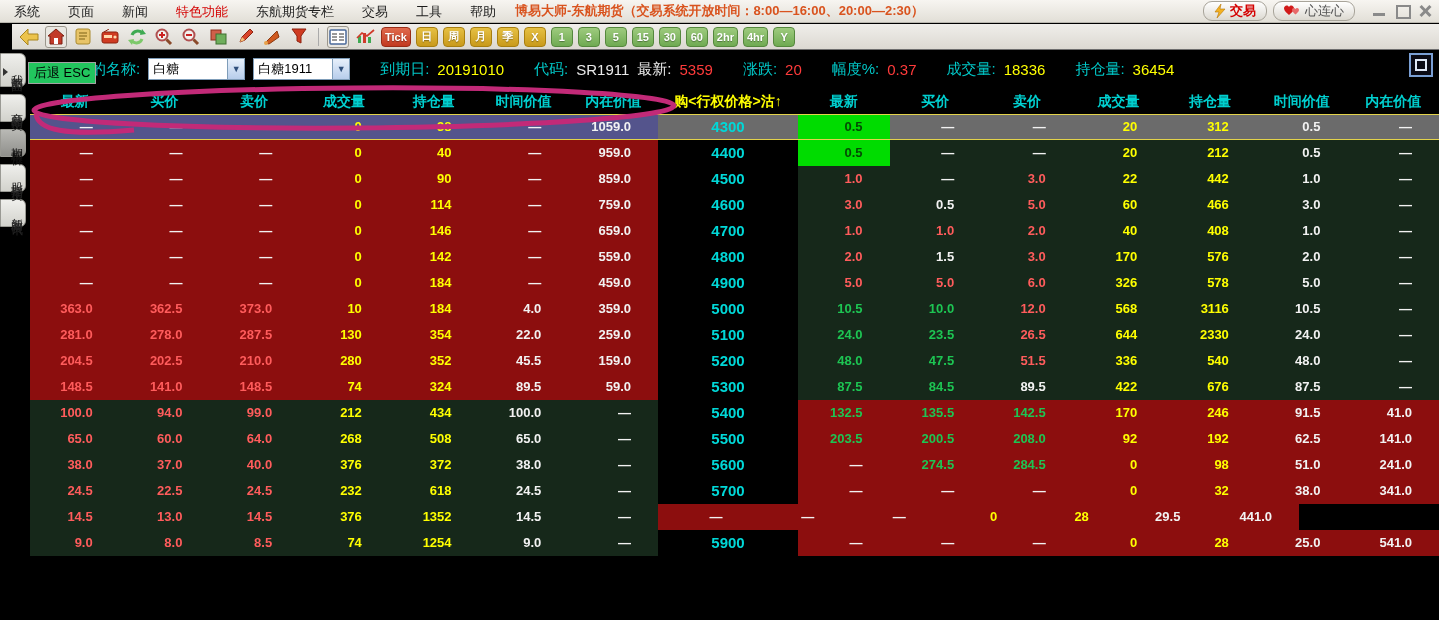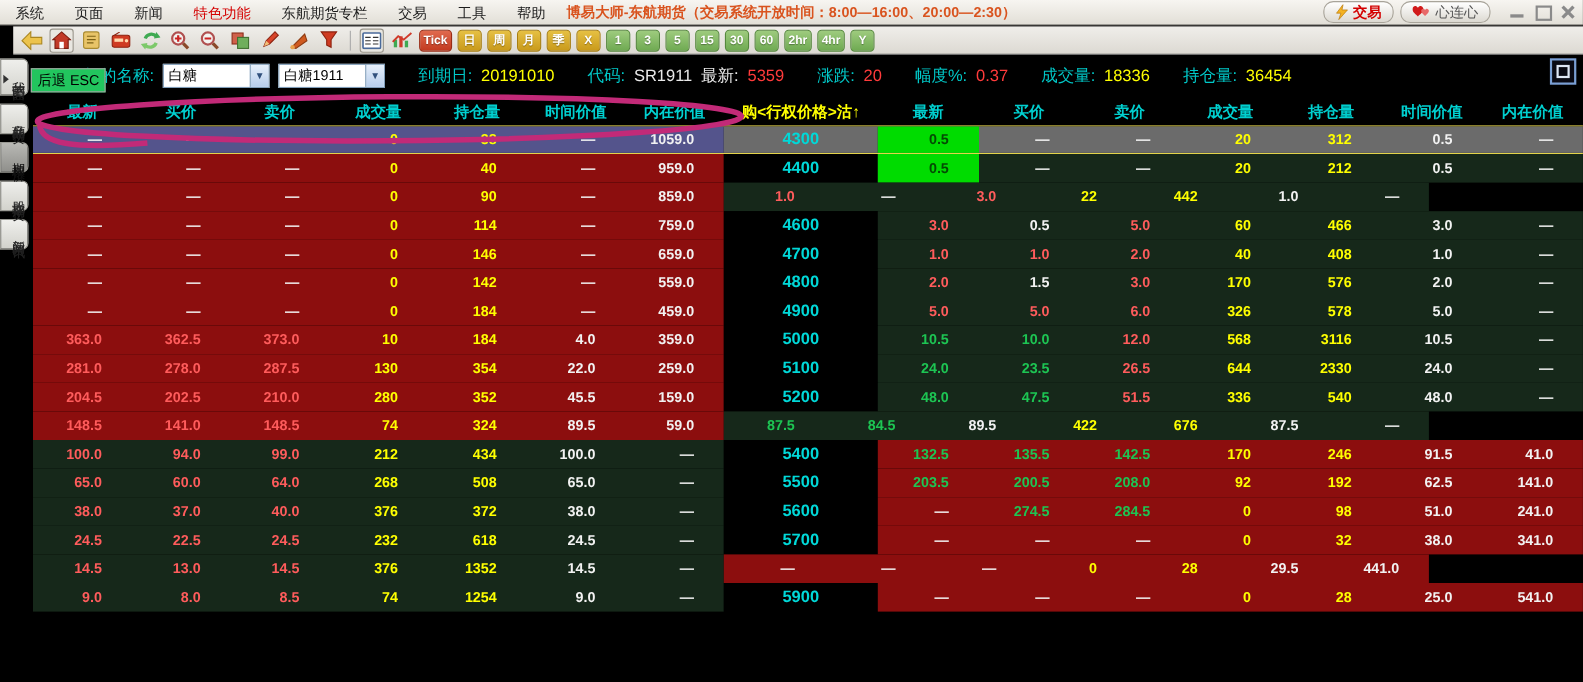--- a/index.html
+++ b/index.html
@@ -347,20 +347,21 @@
         <div class="row">
           <div class="sec-call bg-red">
             <span class="cell c-w">—</span>
             <span class="cell c-w">—</span>
             <span class="cell c-w">—</span>
             <span class="cell c-y">0</span>
             <span class="cell c-y">90</span>
             <span class="cell c-w">—</span>
             <span class="cell c-w">859.0</span>
           </div>
+          <div class="sec-strike">4500</div>
           <div class="sec-put bg-green">
             <span class="cell c-r">1.0</span>
             <span class="cell c-w">—</span>
             <span class="cell c-r">3.0</span>
             <span class="cell c-y">22</span>
             <span class="cell c-y">442</span>
             <span class="cell c-w">1.0</span>
             <span class="cell c-w">—</span>
           </div>
         </div>
@@ -514,20 +515,21 @@
         <div class="row">
           <div class="sec-call bg-red">
             <span class="cell c-r">148.5</span>
             <span class="cell c-r">141.0</span>
             <span class="cell c-r">148.5</span>
             <span class="cell c-y">74</span>
             <span class="cell c-y">324</span>
             <span class="cell c-w">89.5</span>
             <span class="cell c-w">59.0</span>
           </div>
+          <div class="sec-strike">5300</div>
           <div class="sec-put bg-green">
             <span class="cell c-g">87.5</span>
             <span class="cell c-g">84.5</span>
             <span class="cell c-w">89.5</span>
             <span class="cell c-y">422</span>
             <span class="cell c-y">676</span>
             <span class="cell c-w">87.5</span>
             <span class="cell c-w">—</span>
           </div>
         </div>

